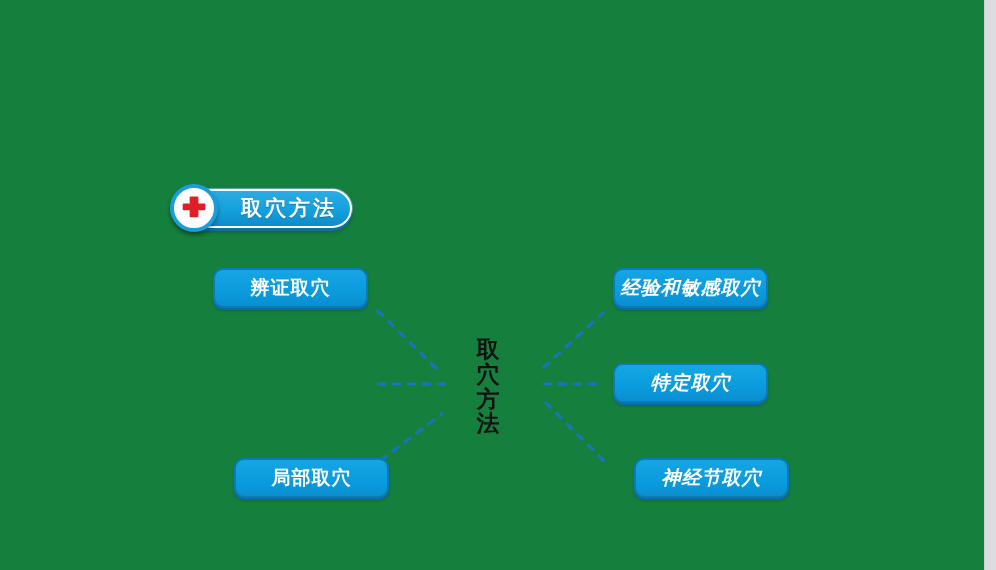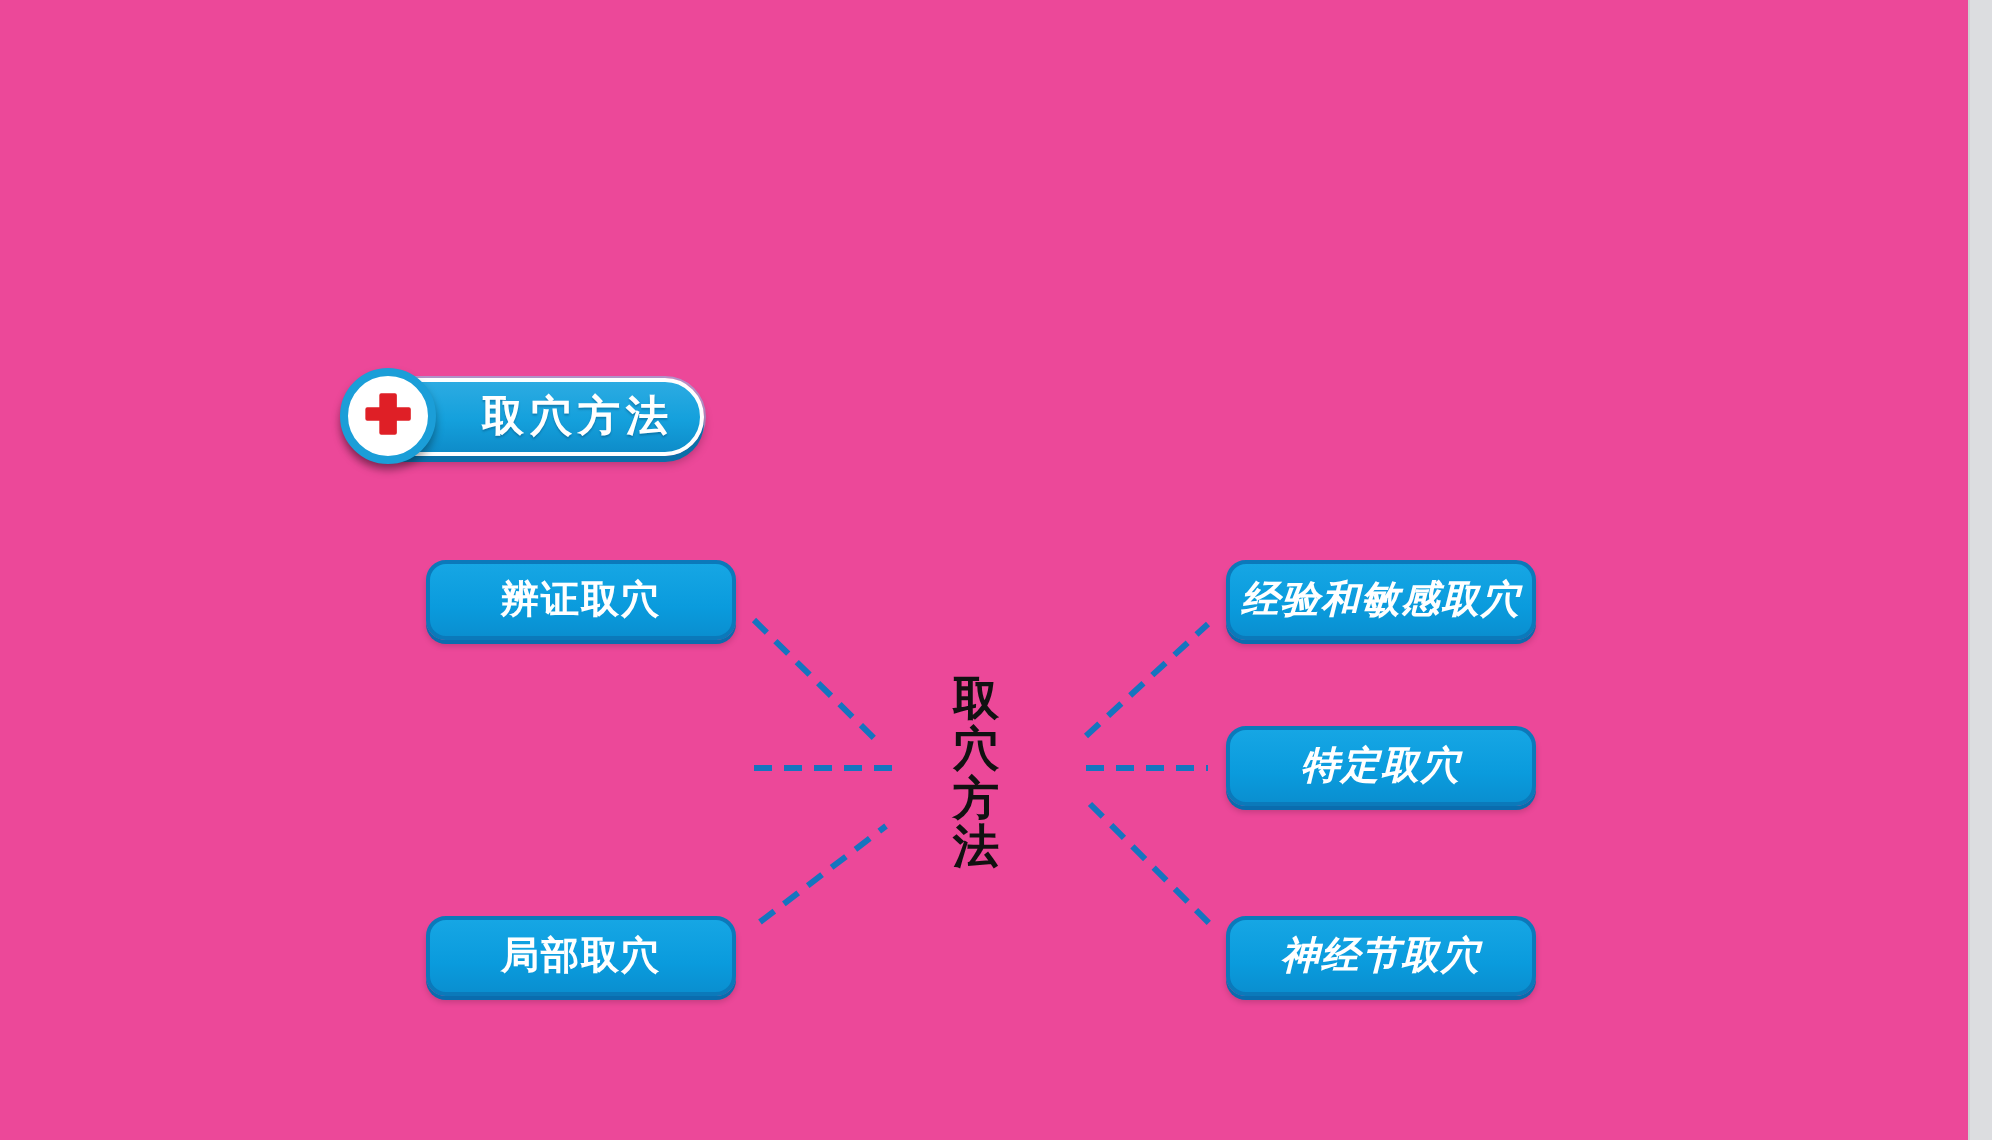--- a/index.html
+++ b/index.html
@@ -4,21 +4,21 @@
 <style>
   * { margin: 0; padding: 0; box-sizing: border-box; }
   html, body { width: 996px; height: 570px; }
   body {
     position: relative;
     width: 996px; height: 570px;
     background: #ffffff;
     overflow: hidden;
     font-family: "Liberation Sans", "DejaVu Sans", sans-serif;
   }
-  .page { position: absolute; inset: 0; background: #ec4899; }
+  .page { position: absolute; inset: 0; background: #15803d; }
 
   
   .scroll-strip {
     position: absolute; top: 0; right: 0;
     width: 12px; height: 570px;
     background: #dcdde0;
     border-left: 1px solid #cfd0d3;
   }
 
   
@@ -61,23 +61,23 @@
     background: linear-gradient(#16a6e4 0%, #0a9bdd 60%, #0a8fd0 100%);
     border: 2px solid #0b79ba;
     box-shadow: 0 2px 0 #0a6cae, 0 3px 3px rgba(0,0,0,0.18);
     display: flex; align-items: center; justify-content: center;
     color: #ffffff; font-size: 19px; font-weight: bold;
     letter-spacing: 1px;
     white-space: nowrap;
   }
   .l { left: 213px; }
   .r { left: 613px; font-style: italic; }
-  .row1 { top: 280px; }
+  .row1 { top: 268px; }
   .row2 { top: 363px; }
-  .row3 { top: 458px; }
+  .row3 { top: 458px; margin-left: 21px; }
 
   
   .center-label {
     position: absolute; left: 474px; top: 337px;
     width: 28px;
     font-size: 23px; font-weight: bold; color: #111111;
     line-height: 1.08;
     text-align: center;
     word-break: break-all;
     letter-spacing: 0;

